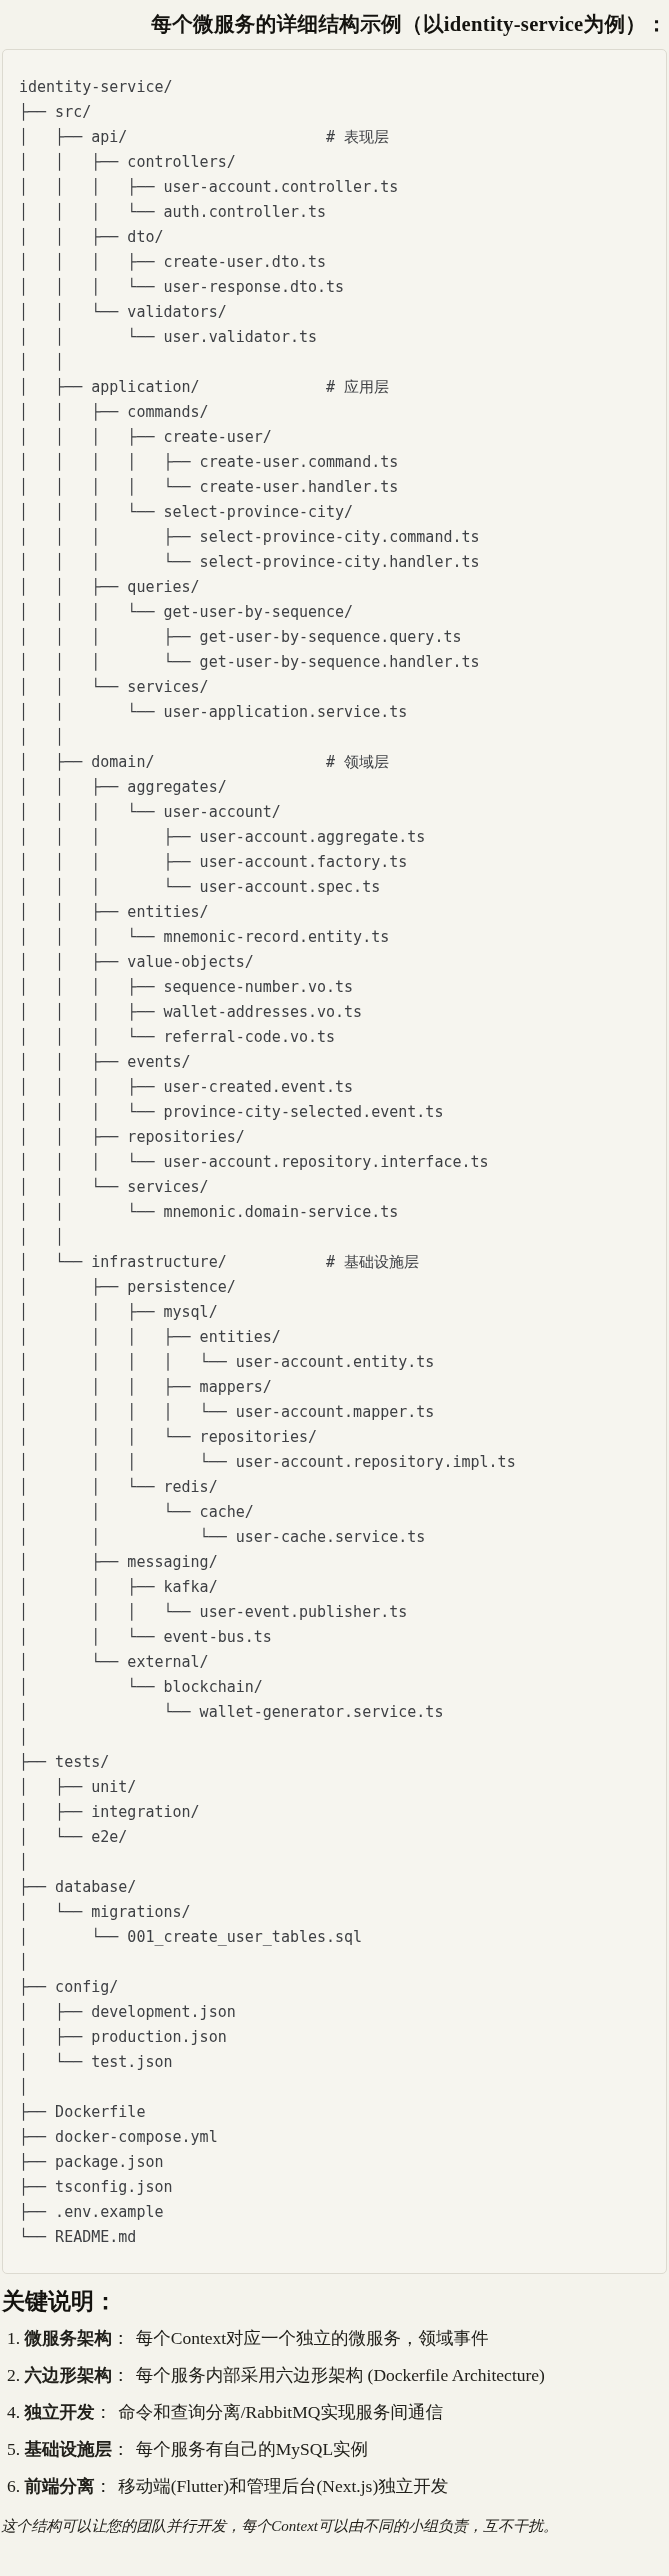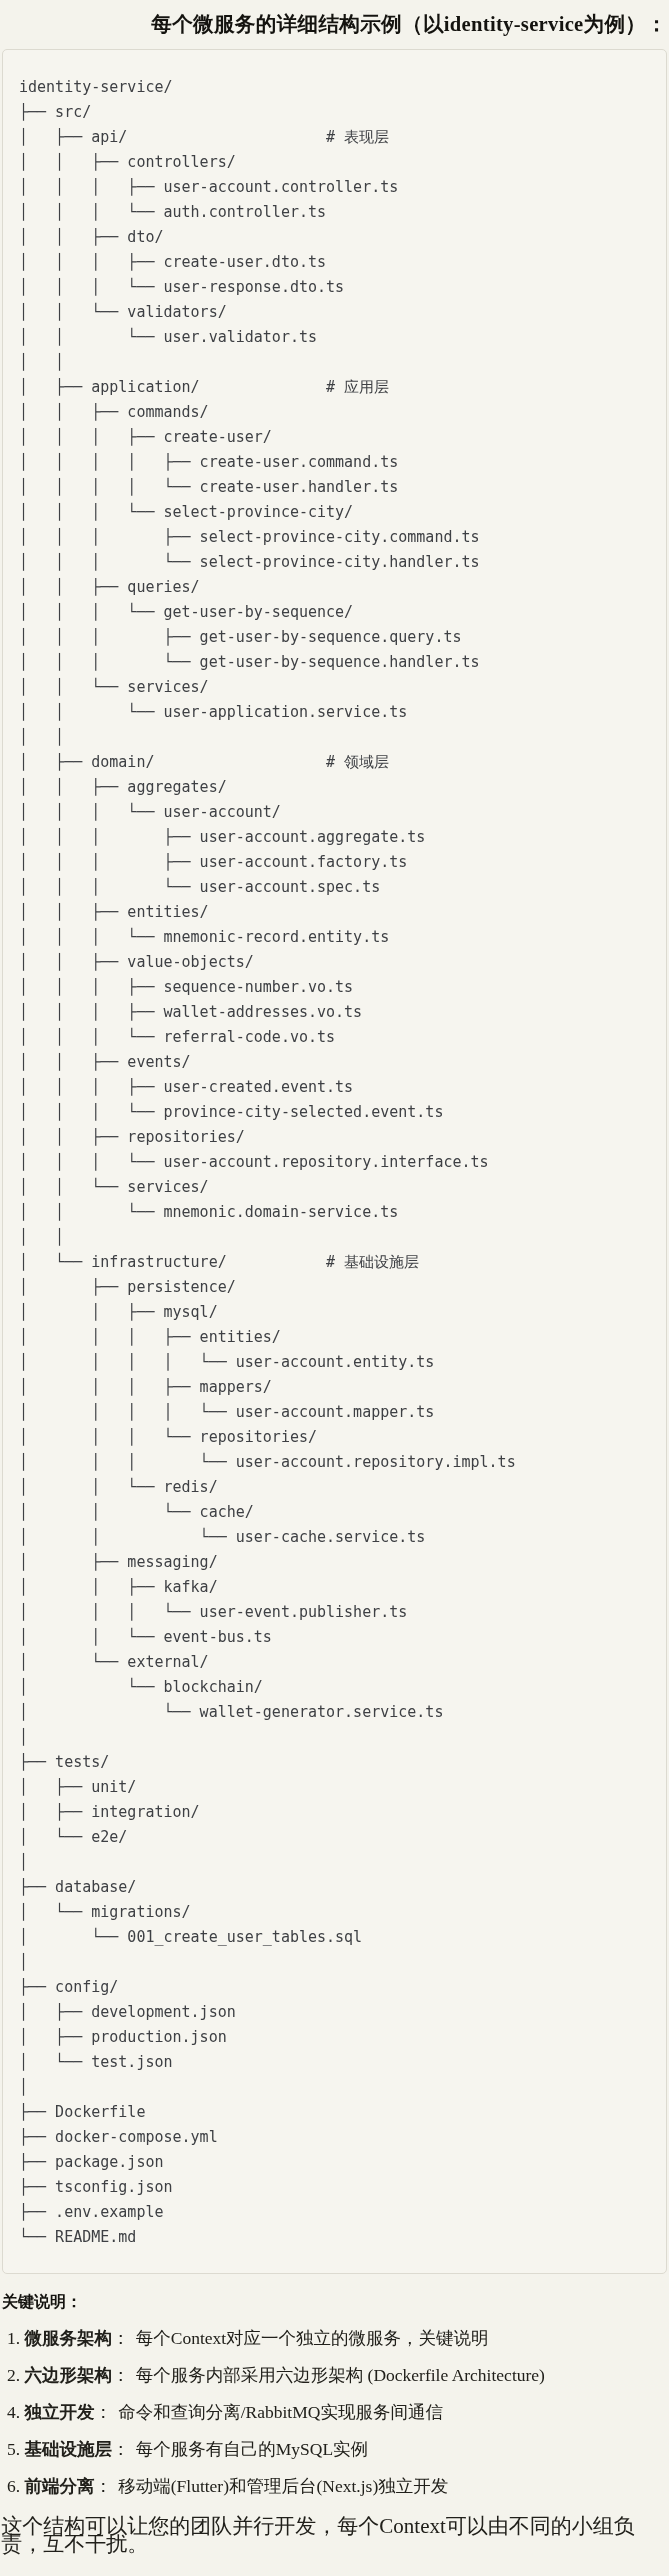--- a/index.html
+++ b/index.html
@@ -36,21 +36,21 @@
     margin: 8px;
     white-space: pre;
     font-family: "DejaVu Sans Mono", monospace;
     font-size: 15px;
     line-height: 25px;
     color: #3e4044;
   }
 
   .notes-heading {
     margin: 13.8px 0 0 1.9px;
-    font-size: 16px;
+    font-size: 23px;
     line-height: 27.5px;
     font-weight: bold;
     color: #14130f;
   }
 
   .notes-list {
     margin-top: 15px;
   }
 
   .note-item {
@@ -65,23 +65,24 @@
   .note-item .lbl {
     font-weight: bold;
     margin-top: 16px;
   }
   .note-item .col {
     margin-right: 6.3px;
   }
 
   .closing-paragraph {
     margin: 23px 1.9px 0 1.3px;
-    font-size: 21px;
+    font-size: 15px;
     line-height: 17.5px;
     color: #21201b;
+    font-style: italic;
   }
 </style>
 </head>
 <body>
 
 <div class="page-title">每个微服务的详细结构示例（以identity-service为例）：</div>
 
 <div class="code-block">
   <pre>identity-service/
 ├── src/
@@ -170,21 +171,21 @@
 ├── tsconfig.json
 ├── .env.example
 └── README.md</pre>
 </div>
 
 <div class="notes-heading">关键说明：</div>
 
 <div class="notes-list">
 
   <div class="note-item">
-    <span class="num">1.</span><span class="lbl">微服务架构</span><span class="col">：</span><span class="dsc">每个Context对应一个独立的微服务，关键说明</span>
+    <span class="num">1.</span><span class="lbl">微服务架构</span><span class="col">：</span><span class="dsc">每个Context对应一个独立的微服务，领域事件</span>
   </div>
 
   <div class="note-item">
     <span class="num">2.</span><span class="lbl">六边形架构</span><span class="col">：</span><span class="dsc">每个服务内部采用六边形架构 (Dockerfile Architecture)</span>
   </div>
 
 
   <div class="note-item">
     <span class="num">4.</span><span class="lbl">独立开发</span><span class="col">：</span><span class="dsc">命令和查询分离/RabbitMQ实现服务间通信</span>
   </div>

